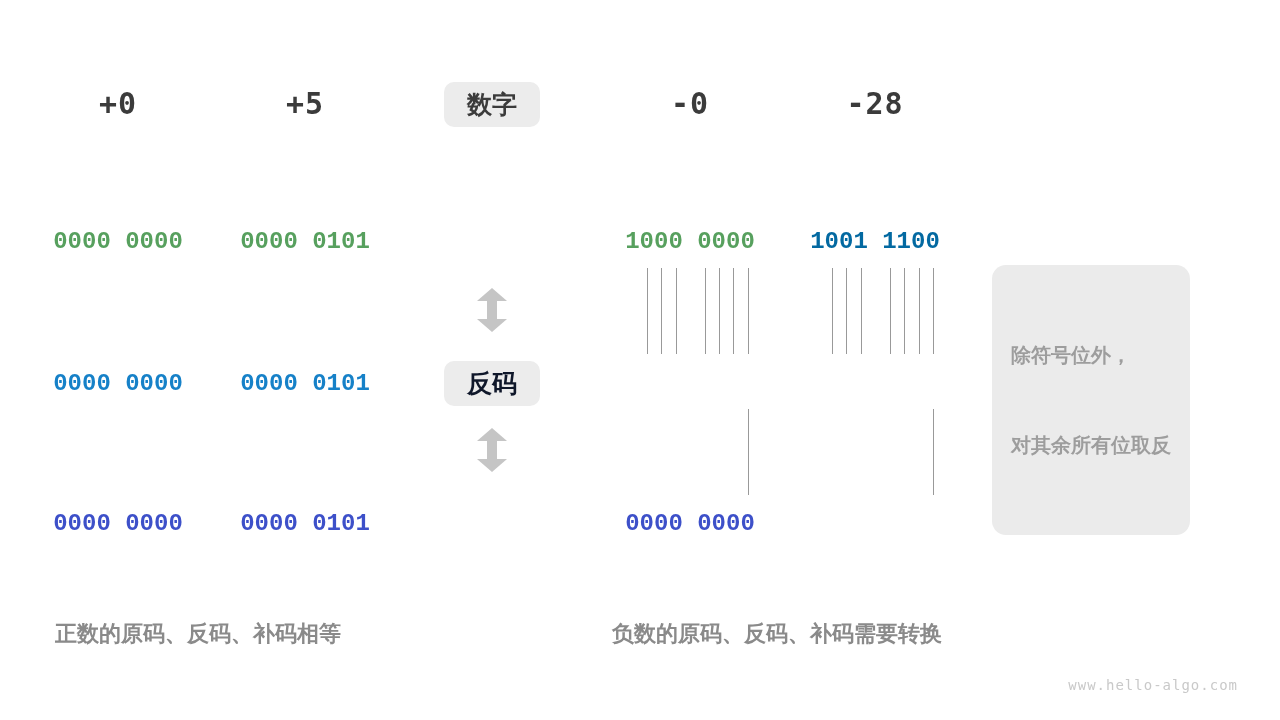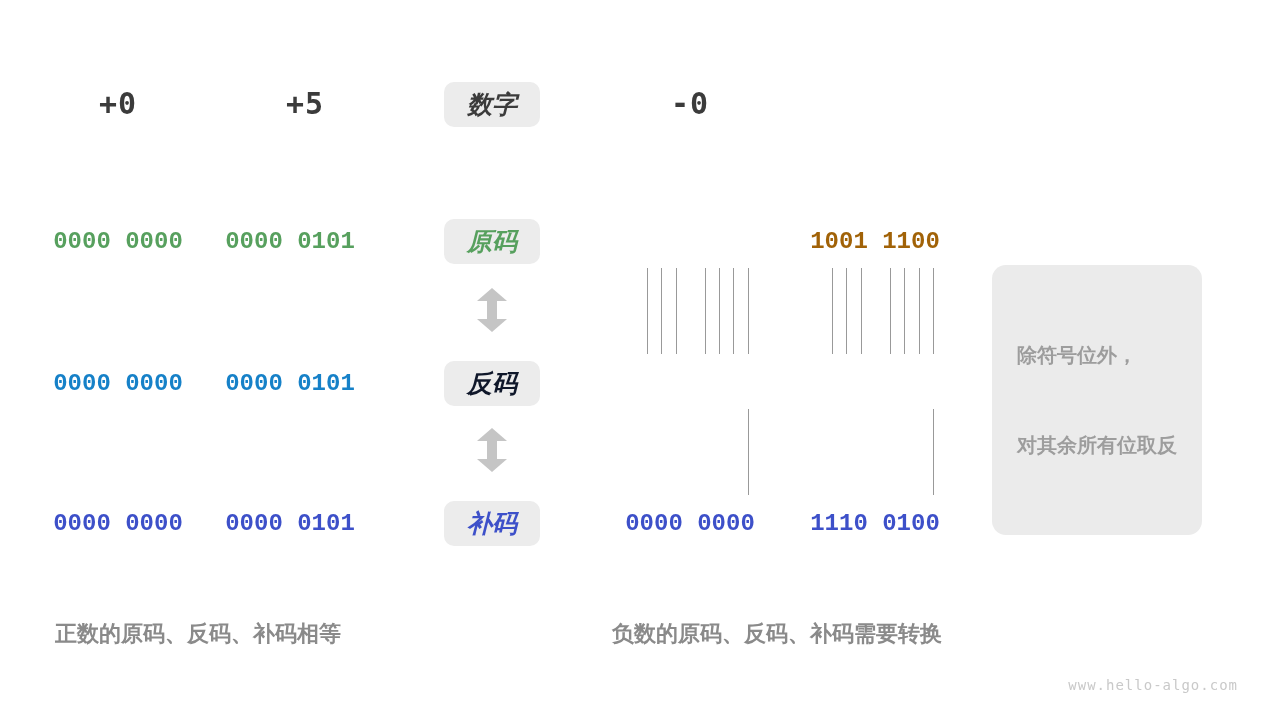--- a/index.html
+++ b/index.html
@@ -11,47 +11,47 @@
   .num-head{
     position:absolute;top:86px;width:160px;text-align:center;
     font-family:"DejaVu Sans Mono","Liberation Mono",monospace;
     font-weight:bold;font-size:30px;color:#3b3b3b;letter-spacing:1px;
   }
   
   .badge{
     position:absolute;left:444px;width:96px;height:45px;
     background:#ececec;border-radius:10px;
     display:flex;align-items:center;justify-content:center;
-    font-size:25px;font-weight:bold;color:#3b3b3b;font-style:italic;
+    font-size:25px;font-weight:bold;color:#3b3b3b;
   }
   
   .bin{
     position:absolute;width:180px;height:44px;text-align:center;
     display:flex;align-items:center;justify-content:center;
     font-family:Liberation Mono, monospace;
     font-weight:bold;font-size:24px;white-space:pre;
   }
-  .col1{left:28px;}  .col2{left:200px;}  .col3{left:600px;}  .col4{left:785px;}
+  .col1{left:28px;}  .col2{left:215px;}  .col3{left:600px;}  .col4{left:785px;}
   .rowA{top:219px;}  .rowB{top:361px;}  .rowC{top:501px;}
   
   .tick{position:absolute;width:1px;background:#999999;}
   .tick-a{top:268px;height:86px;}
   .tick-b{top:409px;height:86px;}
   
   .updown{position:absolute;left:477px;width:30px;height:44px;}
   .updown .shaft{position:absolute;left:10px;top:10px;width:10px;height:24px;background:#c5c5c5;}
   .updown .head-up{position:absolute;left:0;top:0;width:0;height:0;
     border-left:15px solid transparent;border-right:15px solid transparent;border-bottom:13px solid #c5c5c5;}
   .updown .head-down{position:absolute;left:0;bottom:0;width:0;height:0;
     border-left:15px solid transparent;border-right:15px solid transparent;border-top:13px solid #c5c5c5;}
   
   .note{
     position:absolute;left:992px;background:#ebebeb;border-radius:14px;
     color:#9d9d9d;font-weight:bold;font-size:20px;line-height:30px;
-    padding:15px 25px;white-space:pre;
+    padding:15px 19px;white-space:pre;
   }
   .note1{top:265px;}
   .note2{top:428px;padding:8px 19px;}
   
   .caption{
     position:absolute;top:619px;color:#8a8a8a;font-weight:bold;font-size:22px;white-space:pre;
   }
   .cap-pos{left:55px;}
   .cap-neg{left:612px;}
   
@@ -64,27 +64,26 @@
 <body>
 
 <div id="canvas">
 
   <div class="num-head" style="left:38px">+0</div>
   <div class="num-head" style="left:225px">+5</div>
   <div class="badge" style="top:82px">
     <span>数字</span>
   </div>
   <div class="num-head" style="left:610px">-0</div>
+  <div class="num-head" style="left:795px">-28</div>
 
   <div class="bin rowA col1" style="color: rgb(87, 160, 94);">0000 0000</div>
   <div class="bin rowA col2" style="color: rgb(87, 160, 94);">0000 0101</div>
-  <div class="badge" style="top:219px">
-    <span style="color: rgb(87, 160, 94);">原码</span>
-  </div>
-  <div class="bin rowA col4" style="color: #a16207;">1001 1100</div>
+  <div class="bin rowA col3" style="color: rgb(87, 160, 94);">1000 0000</div>
+  <div class="bin rowA col4" style="color: #0369a1;">1001 1100</div>
 
   <div class="tick tick-a" style="left:647px"></div>
   <div class="tick tick-a" style="left:661px"></div>
   <div class="tick tick-a" style="left:676px"></div>
   <div class="tick tick-a" style="left:705px"></div>
   <div class="tick tick-a" style="left:719px"></div>
   <div class="tick tick-a" style="left:733px"></div>
   <div class="tick tick-a" style="left:748px"></div>
   <div class="tick tick-a" style="left:832px"></div>
   <div class="tick tick-a" style="left:846px"></div>
@@ -110,25 +109,21 @@
   <div class="tick tick-b" style="left:933px"></div>
 
   <div class="updown" style="top:428px">
     <div class="head-up"></div>
       <div class="shaft"></div>
       <div class="head-down"></div>
   </div>
 
   <div class="bin rowC col1" style="color: rgb(61, 80, 201);">0000 0000</div>
   <div class="bin rowC col2" style="color: rgb(61, 80, 201);">0000 0101</div>
-  <div class="badge" style="top:501px">
-    <span style="color: rgb(61, 80, 201);">补码</span>
-  </div>
   <div class="bin rowC col3" style="color: rgb(61, 80, 201);">0000 0000</div>
-  <div class="bin rowC col4" style="color: rgb(61, 80, 201);">1110 0100</div>
 
   <div class="note note1">
     <div>除符号位外，</div>
     <div>对其余所有位取反</div>
   </div>
 
   <div class="caption cap-pos">正数的原码、反码、补码相等</div>
   <div class="caption cap-neg">负数的原码、反码、补码需要转换</div>
 
   <div class="watermark">www.hello-algo.com</div>

